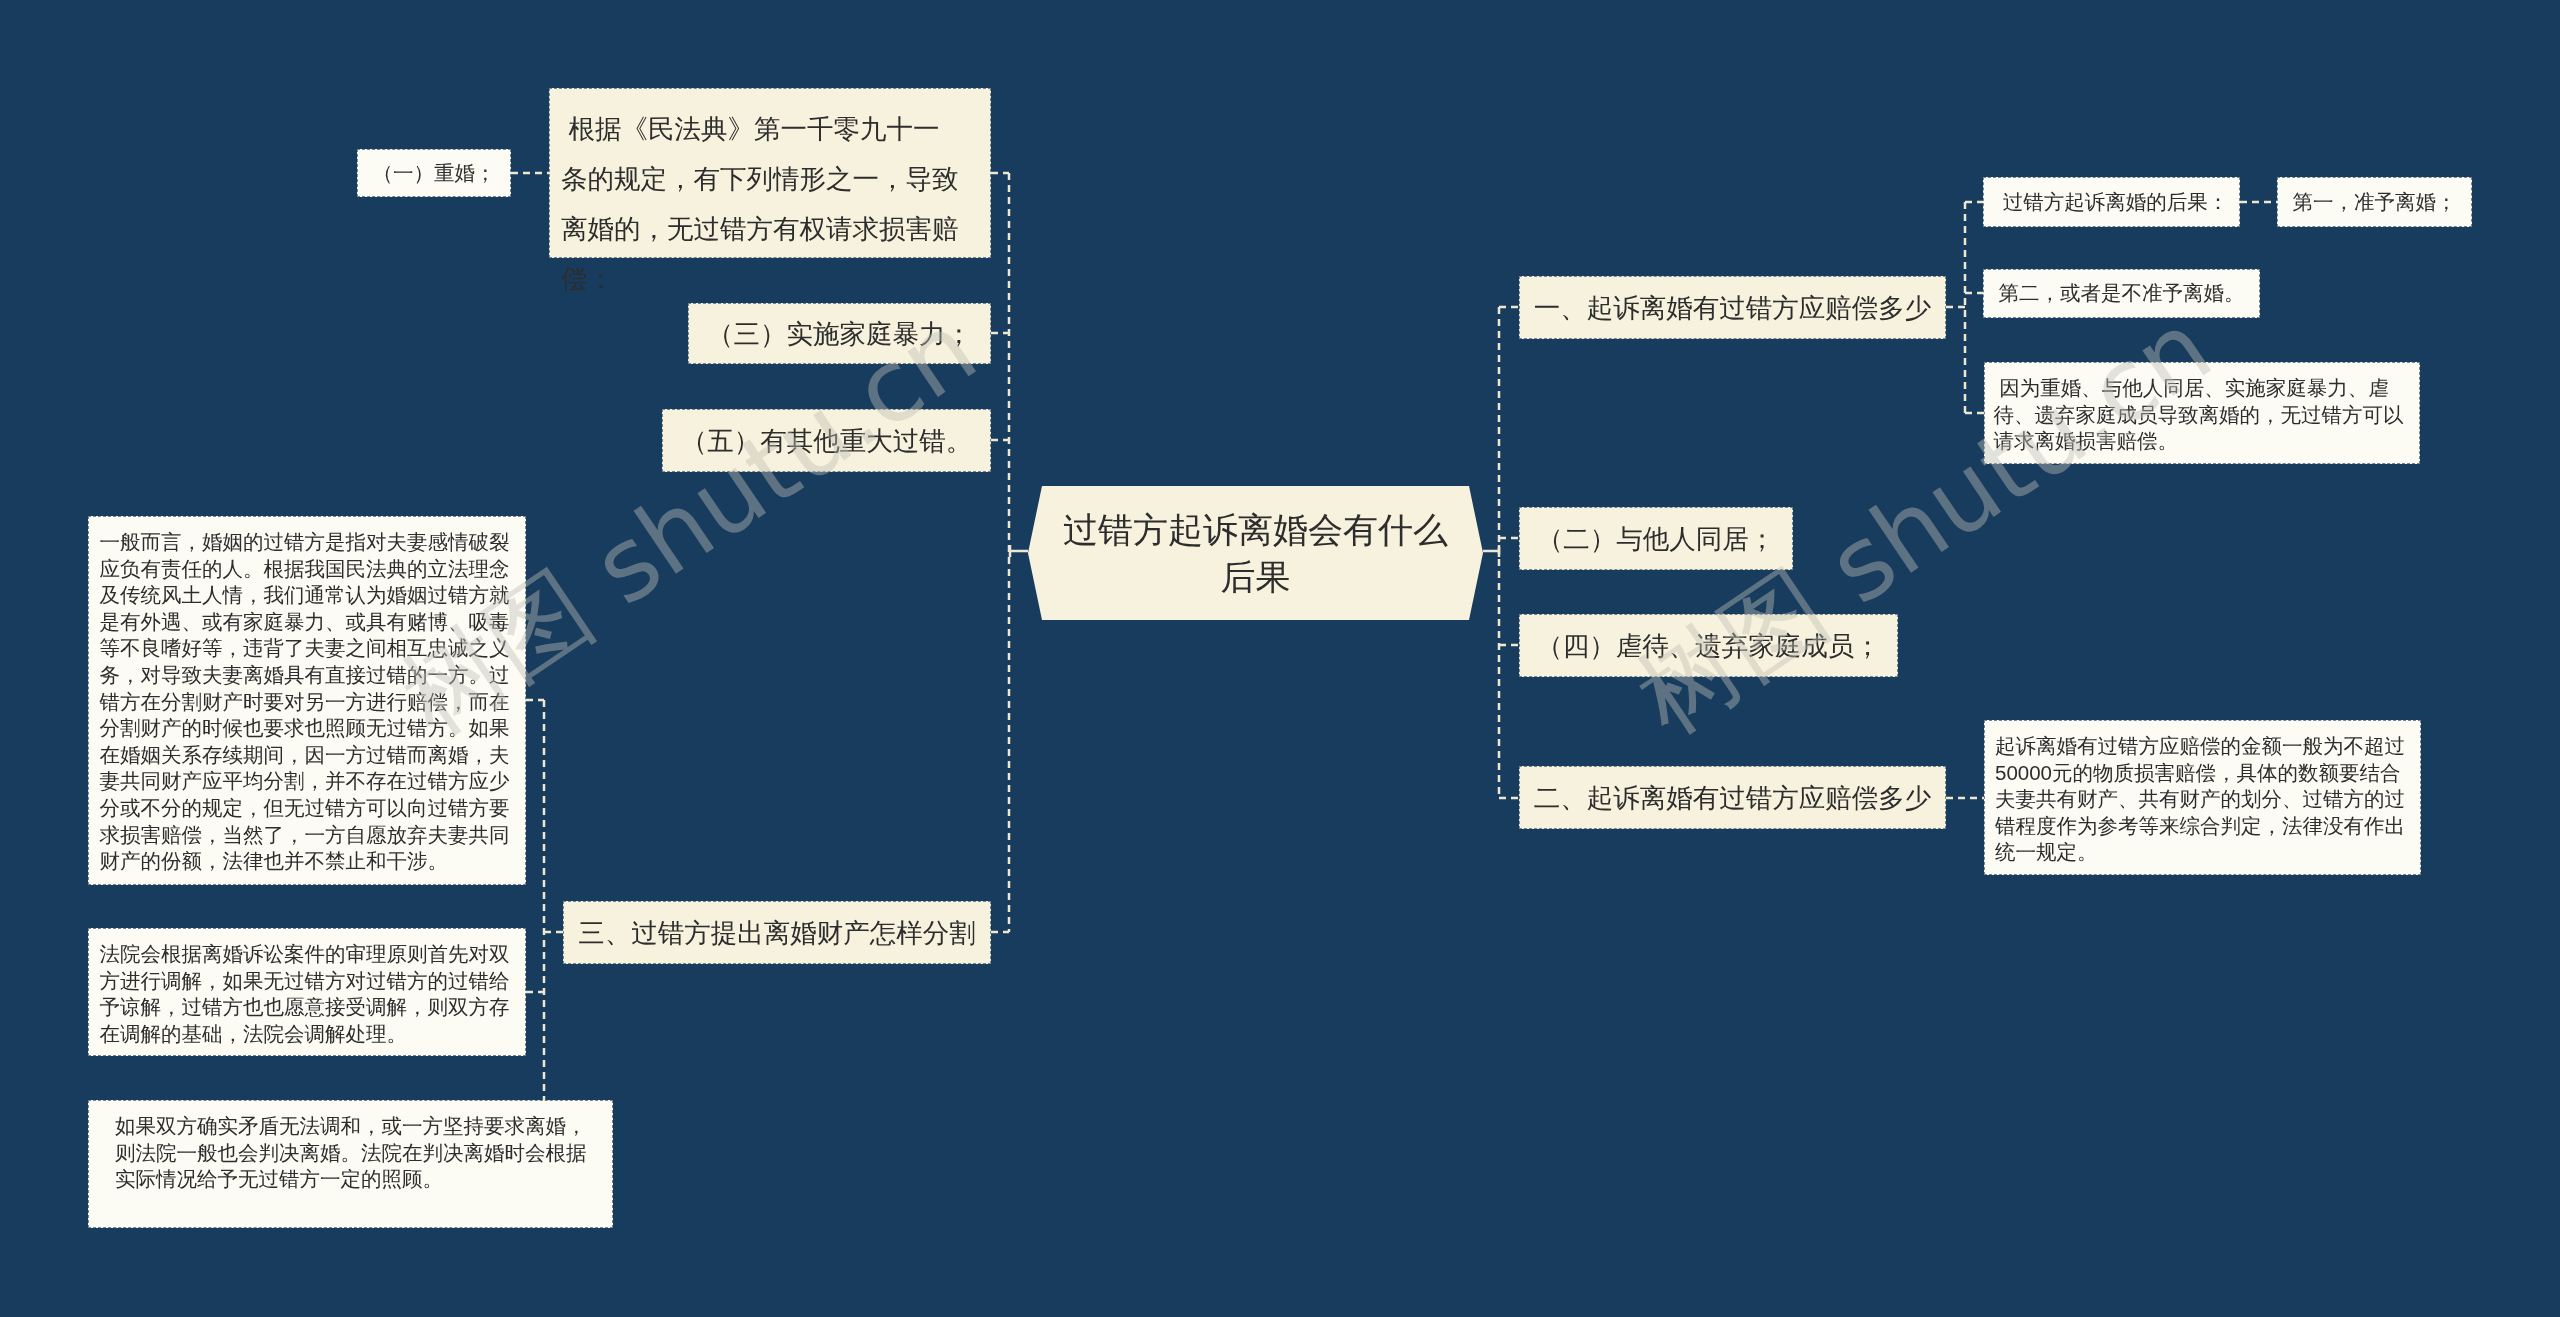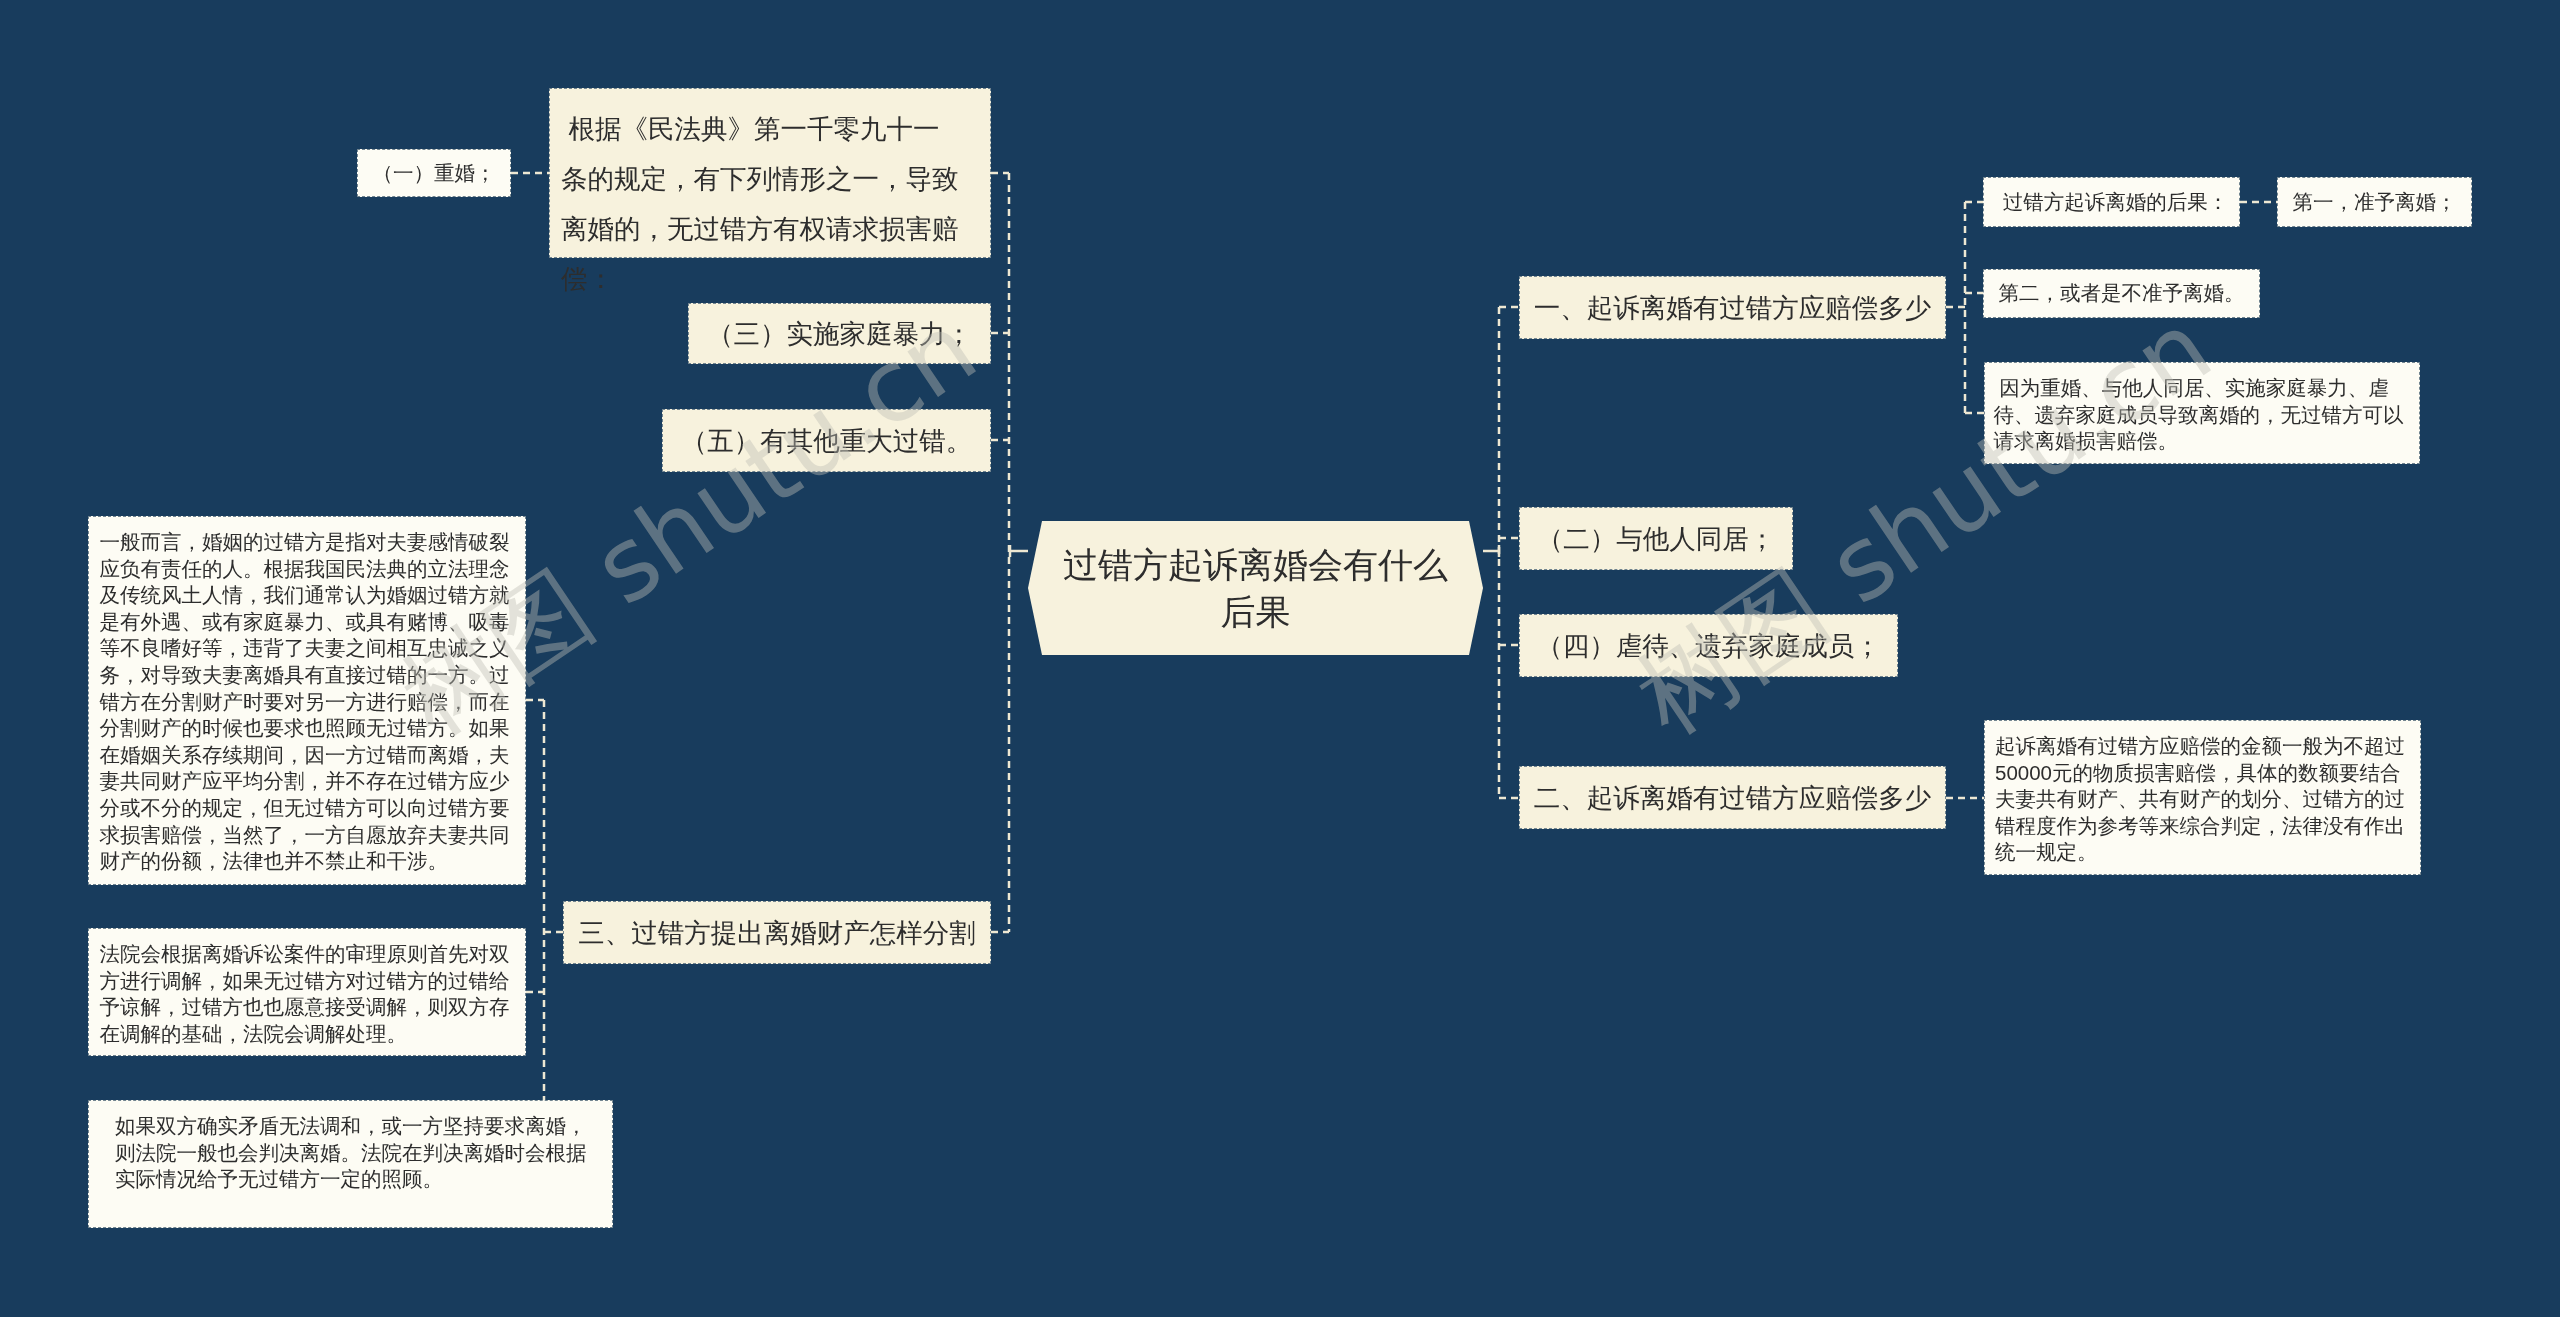--- a/index.html
+++ b/index.html
@@ -70,21 +70,20 @@
       box-sizing: border-box;
       background: var(--branch_fill);
       clip-path: polygon(14px 0, calc(100% - 14px) 0, 100% 50%, calc(100% - 14px) 100%, 14px 100%, 0 50%);
       display: flex;
       align-items: center;
       padding: 0 27px;
       z-index: 2;
       font-size: 35px;
       line-height: 47px;
       cursor: pointer;
-      margin-top: 35px;
     }
     .root .txt {
       display: block;
       width: 100%;
       text-align: center;
       word-break: break-all;
       line-break: anywhere;
     }
     .watermark {
       position: absolute;

